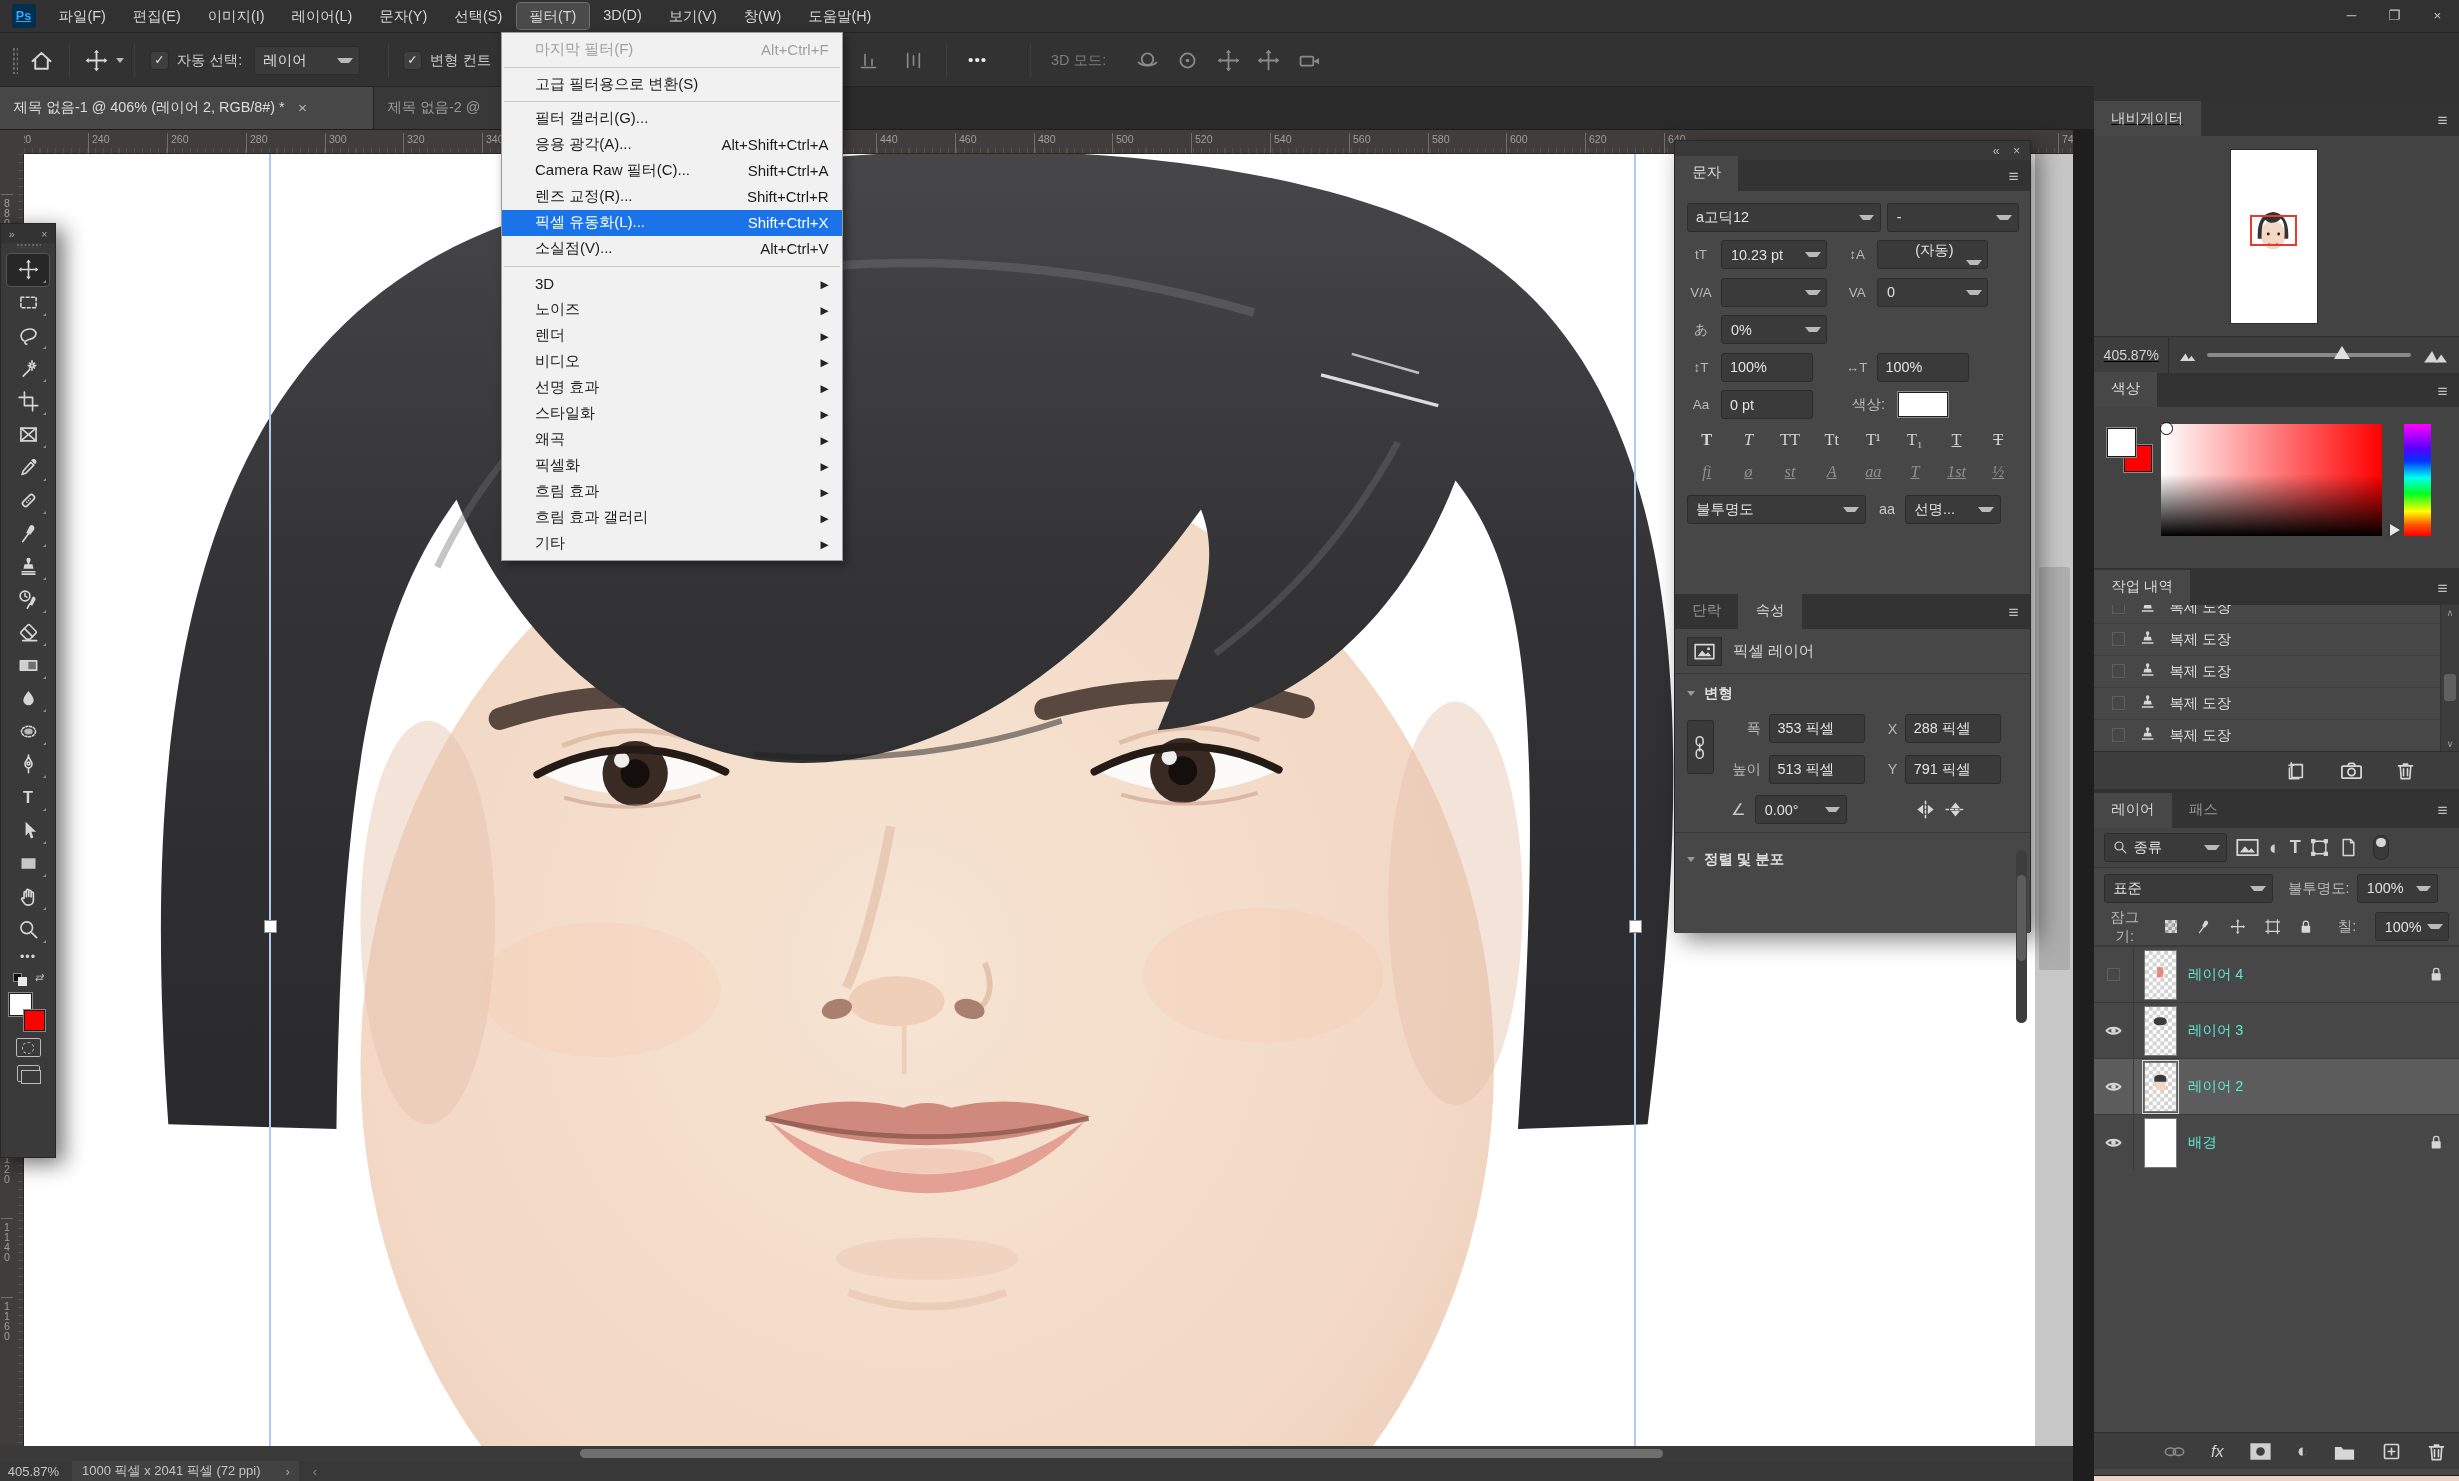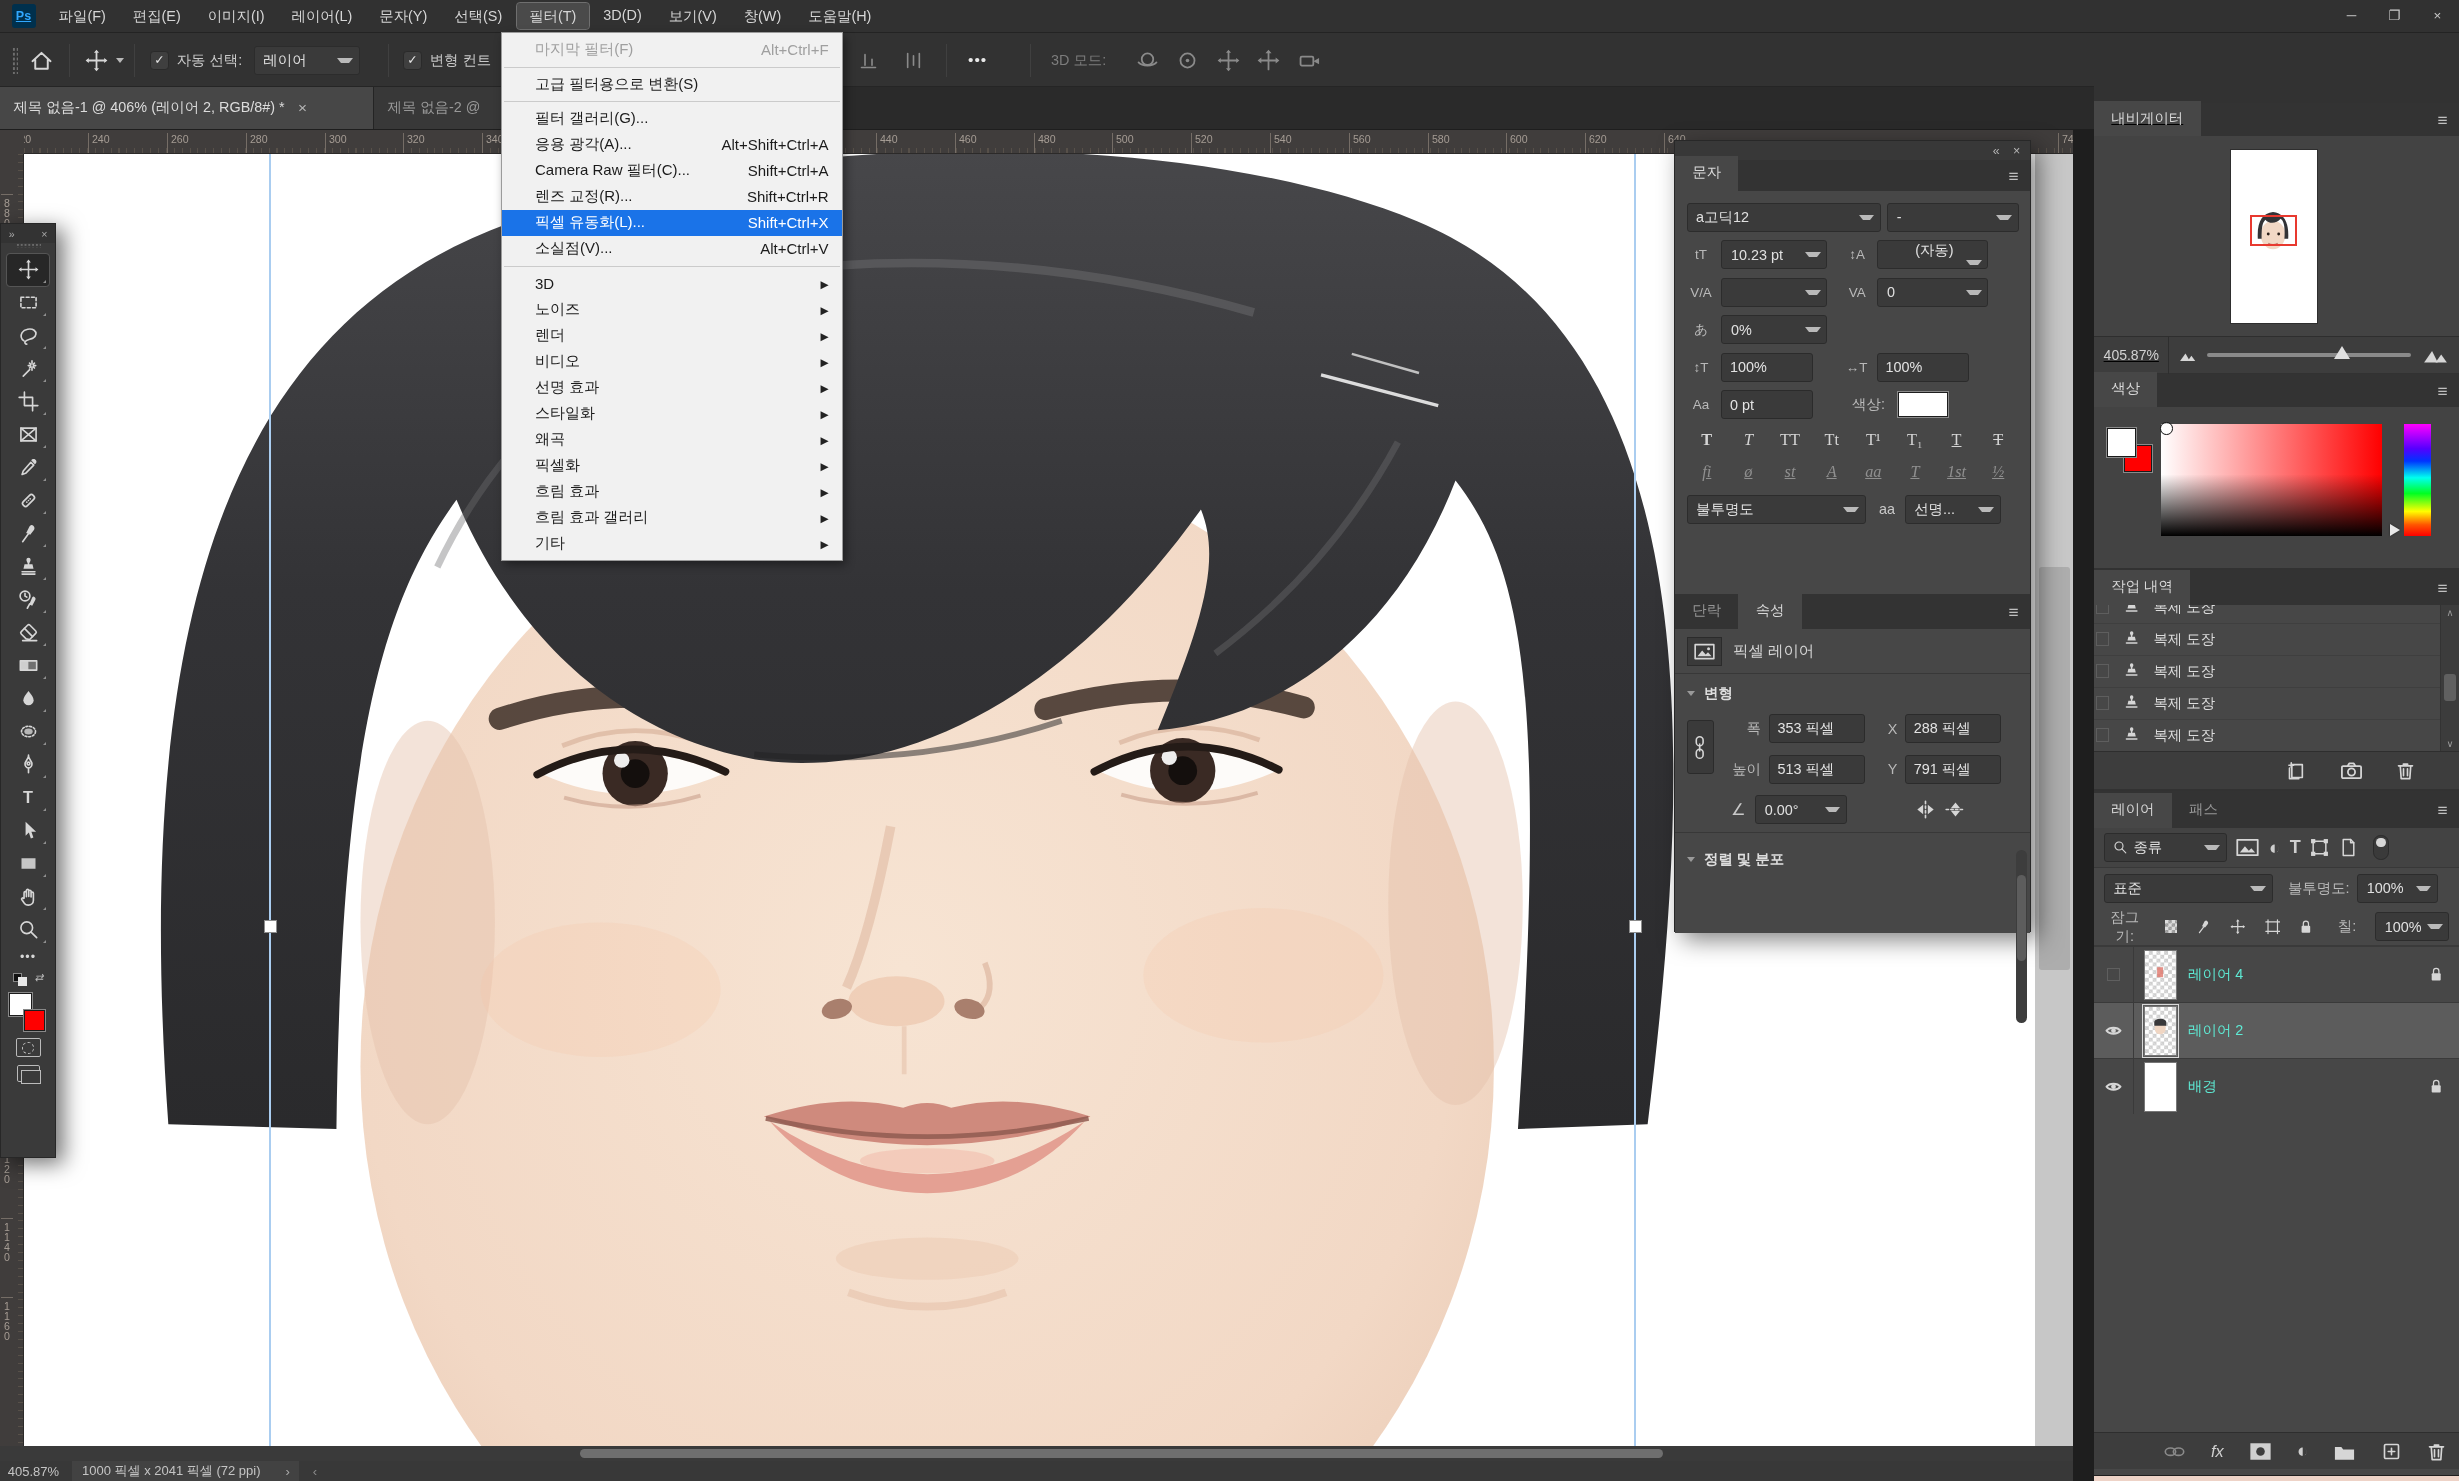--- a/index.html
+++ b/index.html
@@ -136,21 +136,21 @@
   #fgsw2 { position:absolute; left:13.4px; top:21px; width:29px; height:29px; background:#fff; border:1px solid #1a1a1a; outline:1px solid #8a8a8a; z-index:2; }
   #bgsw2 { position:absolute; left:30px; top:38px; width:28px; height:27px; background:#f00; border:1px solid #1a1a1a; outline:1px solid #8a8a8a; }
   #svbox { position:absolute; left:67px; top:17.3px; width:221px; height:112px;
     background:linear-gradient(to top, #000, rgba(0,0,0,0) 55%), linear-gradient(to right, #fff, #ff0000); }
   #svmark { position:absolute; left:-1px; top:-1.9px; width:12.5px; height:12.5px; border:1.7px solid #111; border-radius:50%; background:rgba(255,255,255,.75); }
   #huebar { position:absolute; left:310px; top:17.3px; width:27px; height:112px;
     background:linear-gradient(to bottom, #ff00ff, #5500ff 22%, #0033ff 33%, #00ffee 48%, #00ff22 62%, #ffff00 78%, #ff5500 90%, #ff0000); }
   #huethumb { position:absolute; left:296px; top:117px; width:0; height:0; border-top:6.7px solid transparent; border-bottom:6.7px solid transparent; border-left:10.6px solid #e8e8e8; filter:drop-shadow(0 0 1px #222); }
   
   #histbody { height:146px; background:#474747; overflow:hidden; position:relative; }
-  .hrow { height:32px; display:flex; align-items:center; border-bottom:1px solid #3f3f3f; color:#dcdcdc; font-size:14.4px; gap:13.4px; padding-left:2px; }
+  .hrow { height:32px; display:flex; align-items:center; border-bottom:1px solid #3f3f3f; color:#dcdcdc; font-size:14.4px; gap:13.4px; padding-left:18px; }
   .hrow .hbox { width:13.4px; height:13.4px; border:1px solid #5e5e5e; flex:none; }
   #histfoot { height:38px; background:#3d3d3d; border-top:1px solid #2e2e2e; display:flex; align-items:center; justify-content:flex-end; gap:33px; padding-right:44px; }
   #histscroll { position:absolute; right:0; top:0; width:19px; height:146px; background:#3c3c3c; border-left:1px solid #333; color:#9a9a9a; font-size:9.6px; text-align:center; }
   #histscroll .thb { position:absolute; left:2.9px; top:69px; width:12.5px; height:27px; background:#606060; border-radius:2.9px; }
   
   #lay-filter { height:40px; background:#434343; display:flex; align-items:center; gap:9.6px; padding:0 9.6px; border-bottom:1px solid #383838; }
   #lay-blend { height:40px; background:#474747; display:flex; align-items:center; gap:7.7px; padding:0 9.6px; }
   #lay-lock { height:38px; background:#474747; display:flex; align-items:center; gap:19px; padding:0 9.6px; border-bottom:1px solid #3a3a3a; color:#b9b9b9; font-size:14.4px;text-align:center; }
   .lrow { height:56px; display:flex; align-items:center; border-top:1px solid #3a3a3a; background:#474747; color:#5eead4; font-size:14.4px; }
   .lrow.sel { background:#5c5c5c; }
@@ -1018,20 +1018,32 @@
             <div class="mark" style="width:5.8px;height:9.6px;background:#e0756a;opacity:.8;"></div>
           </div>
           <span class="lname">레이어 4</span>
           <span class="rlock">
             <svg width="14.4" height="16.3" viewBox="0 0 16 18">
               <rect class="f" x="3" y="8" width="10" height="8" rx="1"></rect>
               <path class="s" d="M5 8V5.5a3 3 0 0 1 6 0V8"></path>
             </svg>
           </span>
         </div>
+        <div class="lrow">
+          <div class="eyecell">
+            <svg width="23" height="15.4" viewBox="0 0 12 11">
+              <path class="s" d="M1 5.5C3.2 2.6 8.8 2.6 11 5.5 8.8 8.4 3.2 8.4 1 5.5z"></path>
+              <circle class="f" cx="6" cy="5.5" r="1.7"></circle>
+            </svg>
+          </div>
+          <div class="lthumb">
+            <div class="mark" style="width:12.5px;height:7.7px;background:#3c3c3e;border-radius:50% 50% 40% 40%;top:30%;"></div>
+          </div>
+          <span class="lname">레이어 3</span>
+        </div>
         <div class="lrow sel">
           <div class="eyecell">
             <svg width="23" height="15.4" viewBox="0 0 12 11">
               <path class="s" d="M1 5.5C3.2 2.6 8.8 2.6 11 5.5 8.8 8.4 3.2 8.4 1 5.5z"></path>
               <circle class="f" cx="6" cy="5.5" r="1.7"></circle>
             </svg>
           </div>
           <div class="lthumb selthumb">
             <div class="mark" style="width:10.6px;height:13.4px;background:#f0d6c3;border-radius:45%;"></div>
             <div class="mark" style="width:11.5px;height:6.7px;background:#39393b;border-radius:50% 50% 0 0;top:33%;"></div>

